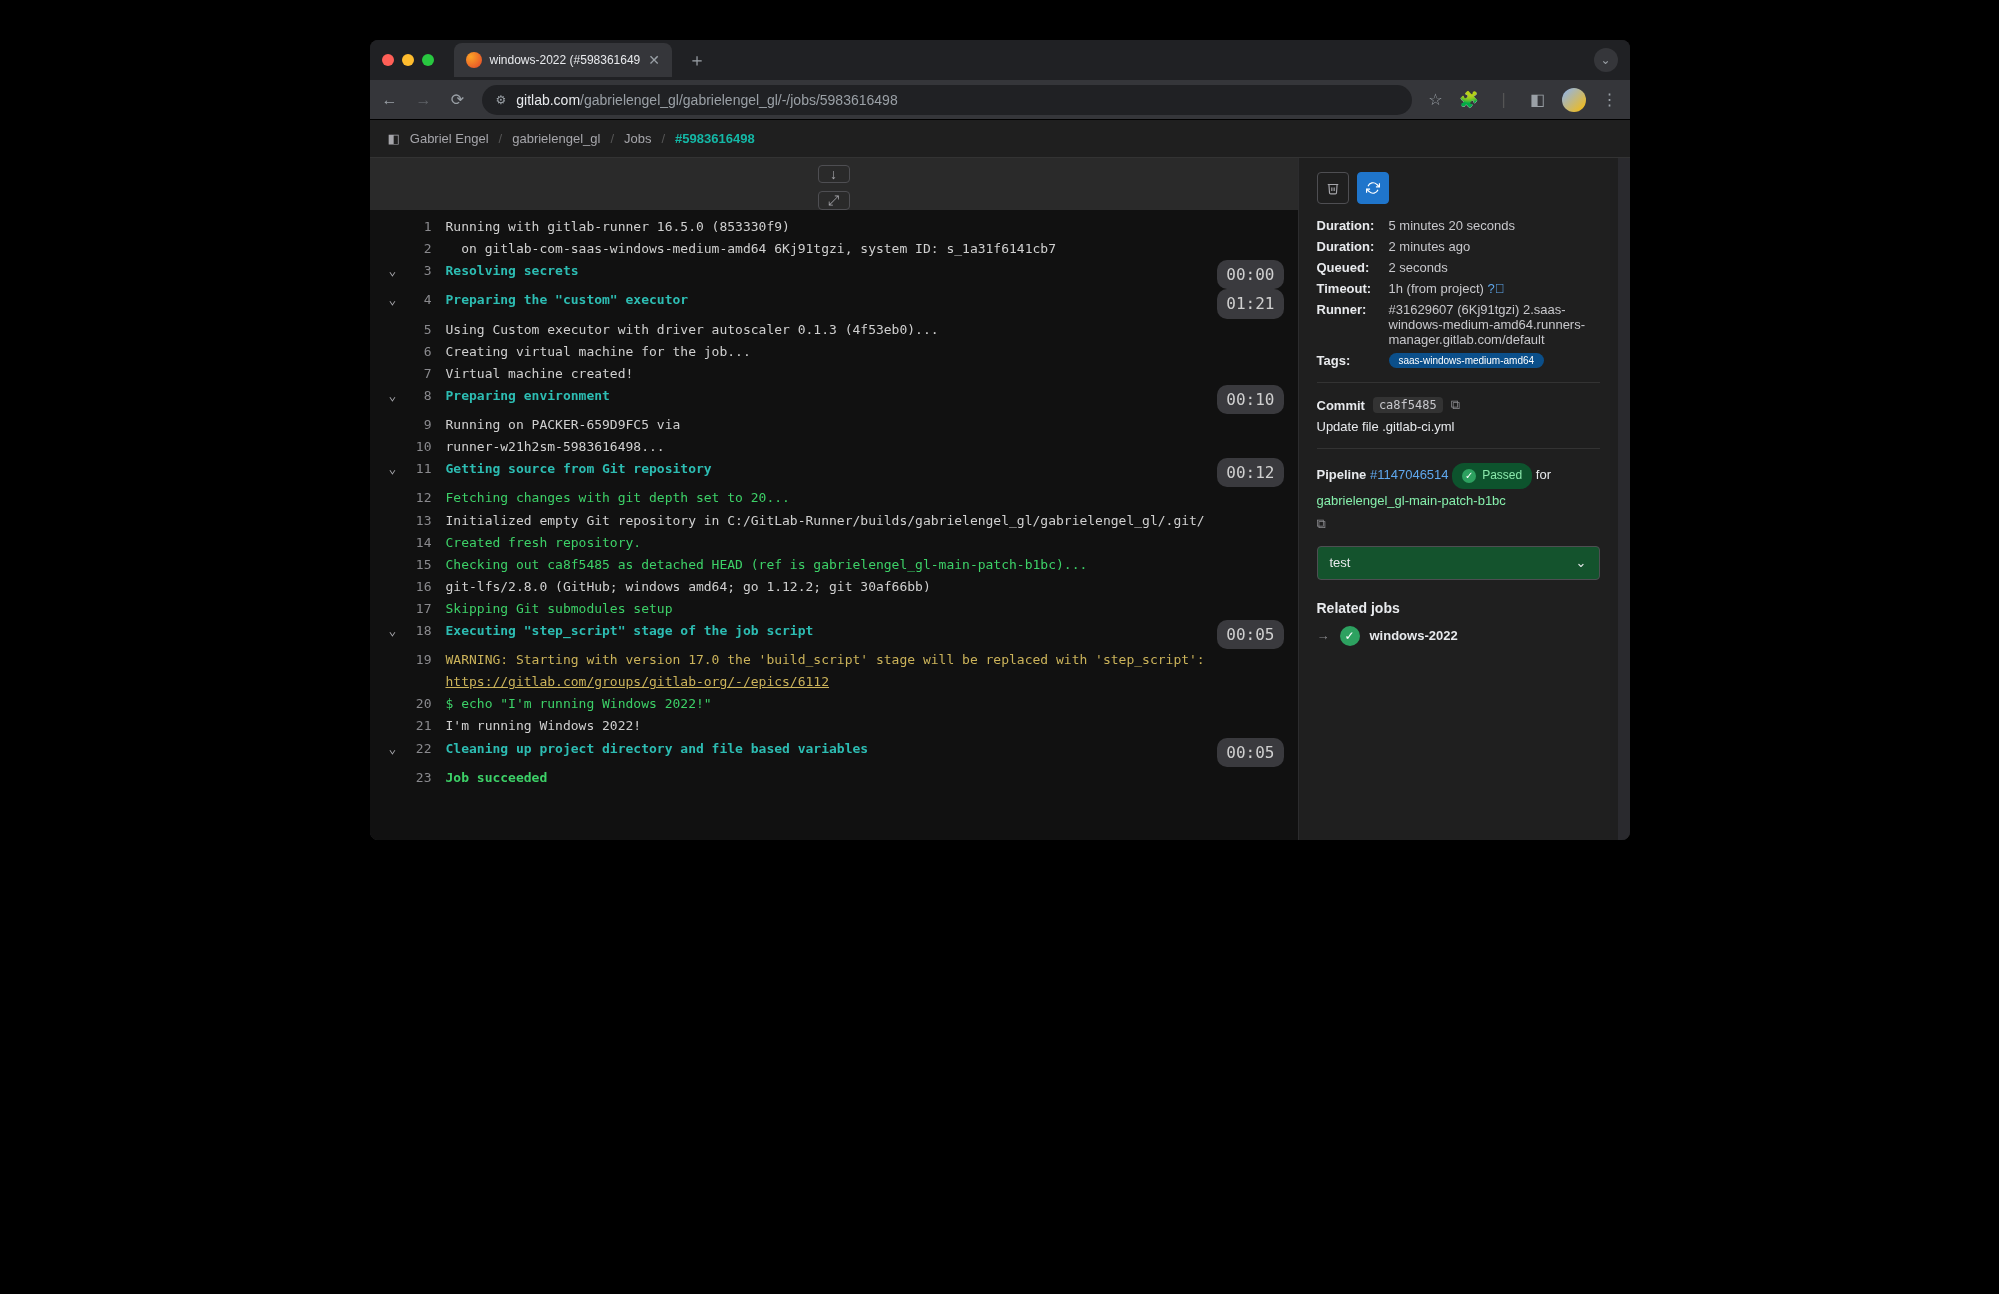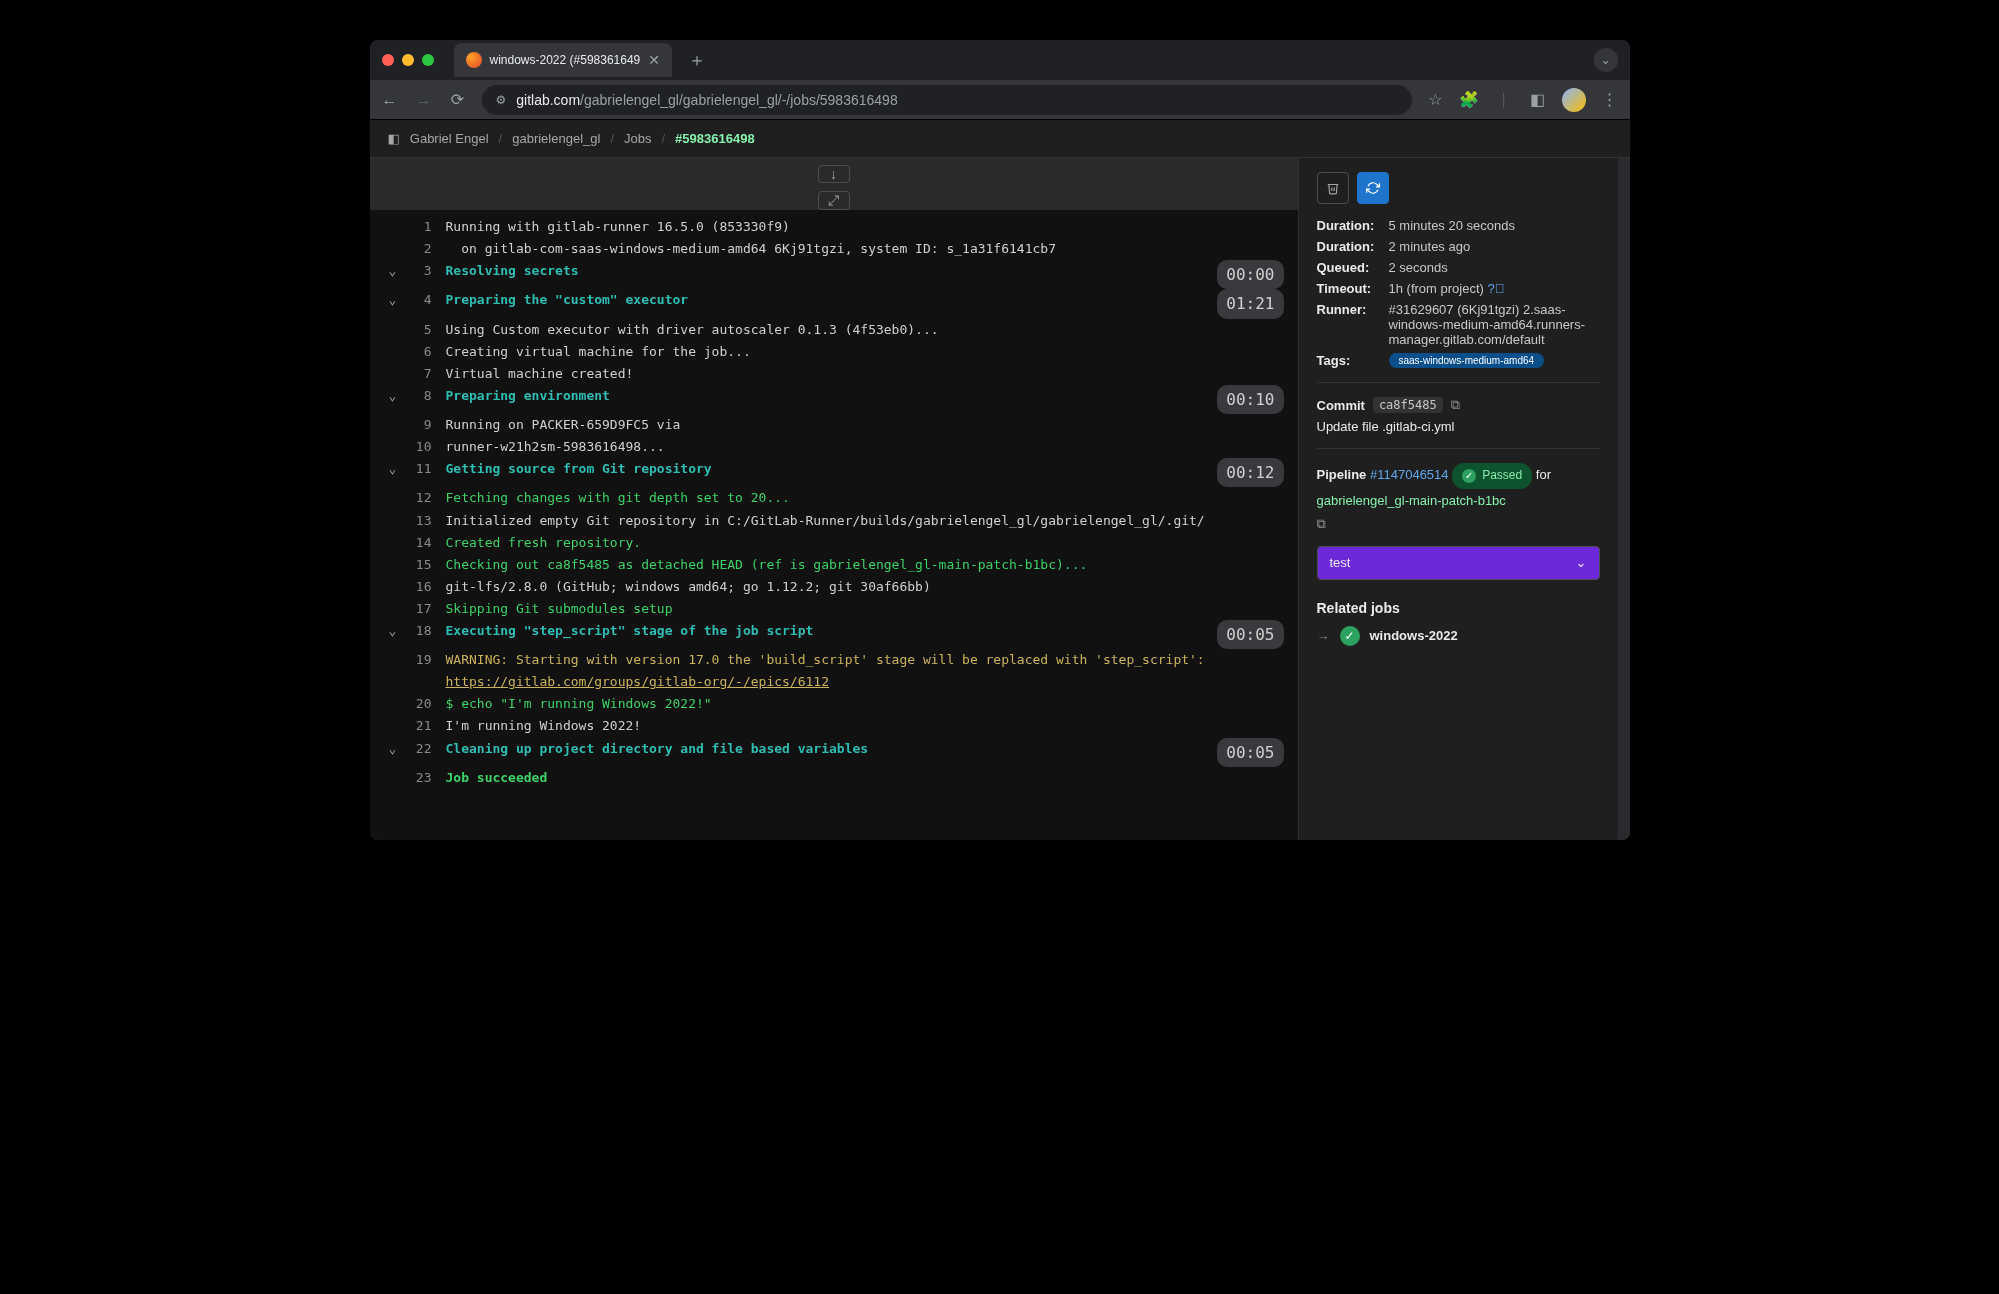--- a/index.html
+++ b/index.html
@@ -94,21 +94,21 @@
   display: flex;
   align-items: center;
   padding: 0 18px;
   gap: 10px;
   color: #a6a6ab;
   font-size: 13px;
   border-bottom: 1px solid #333;
 }
 .breadcrumb a { color: #a6a6ab; text-decoration: none; }
 .breadcrumb .sep { color: #555; }
-.breadcrumb .current { color: #86efac; font-weight: 600; }
+.breadcrumb .current { color: #14b8a6; font-weight: 600; }
 .main {
   flex: 1;
   display: flex;
   overflow: hidden;
 }
 .log-panel {
   flex: 1;
   background: #111;
   display: flex;
   flex-direction: column;
@@ -205,21 +205,21 @@
   font-family: ui-monospace, Menlo, monospace;
   background:#333; padding:1px 6px; border-radius:4px; font-size:12px;color:#c8c8cc;
 }
 .pill {
   display:inline-flex;align-items:center;gap:6px;
   background:#0d532d;color:#8ae8ab;border-radius:12px;padding:2px 10px;font-size:12px;
 }
 .pill .chk{width:14px;height:14px;border-radius:50%;background:#2da160;display:flex;align-items:center;justify-content:center;color:#fff;font-size:10px;}
 .link-blue{color:#5fa8ee;}
 .dropdown {
-  width:100%; height:34px; background:#6d28d9; border:1px solid #4e4e52;
+  width:100%; height:34px; background:#14532d; border:1px solid #4e4e52;
   border-radius:4px; display:flex;align-items:center;padding:0 12px;
   justify-content:space-between;color:#e8eaed;margin-top:10px;
 }
 .related { margin-top:20px; }
 .related h4{font-size:14px;margin-bottom:10px;}
 .rel-item{display:flex;align-items:center;gap:10px;}
 .rel-item .arrow{color:#8a8a8e}
 .rel-item .ok{width:20px;height:20px;border-radius:50%;background:#2da160;display:flex;align-items:center;justify-content:center;color:#fff;font-size:12px;}
 .scrollbar { width: 12px; background:#2a2a2e; }
 svg { display:block; }

